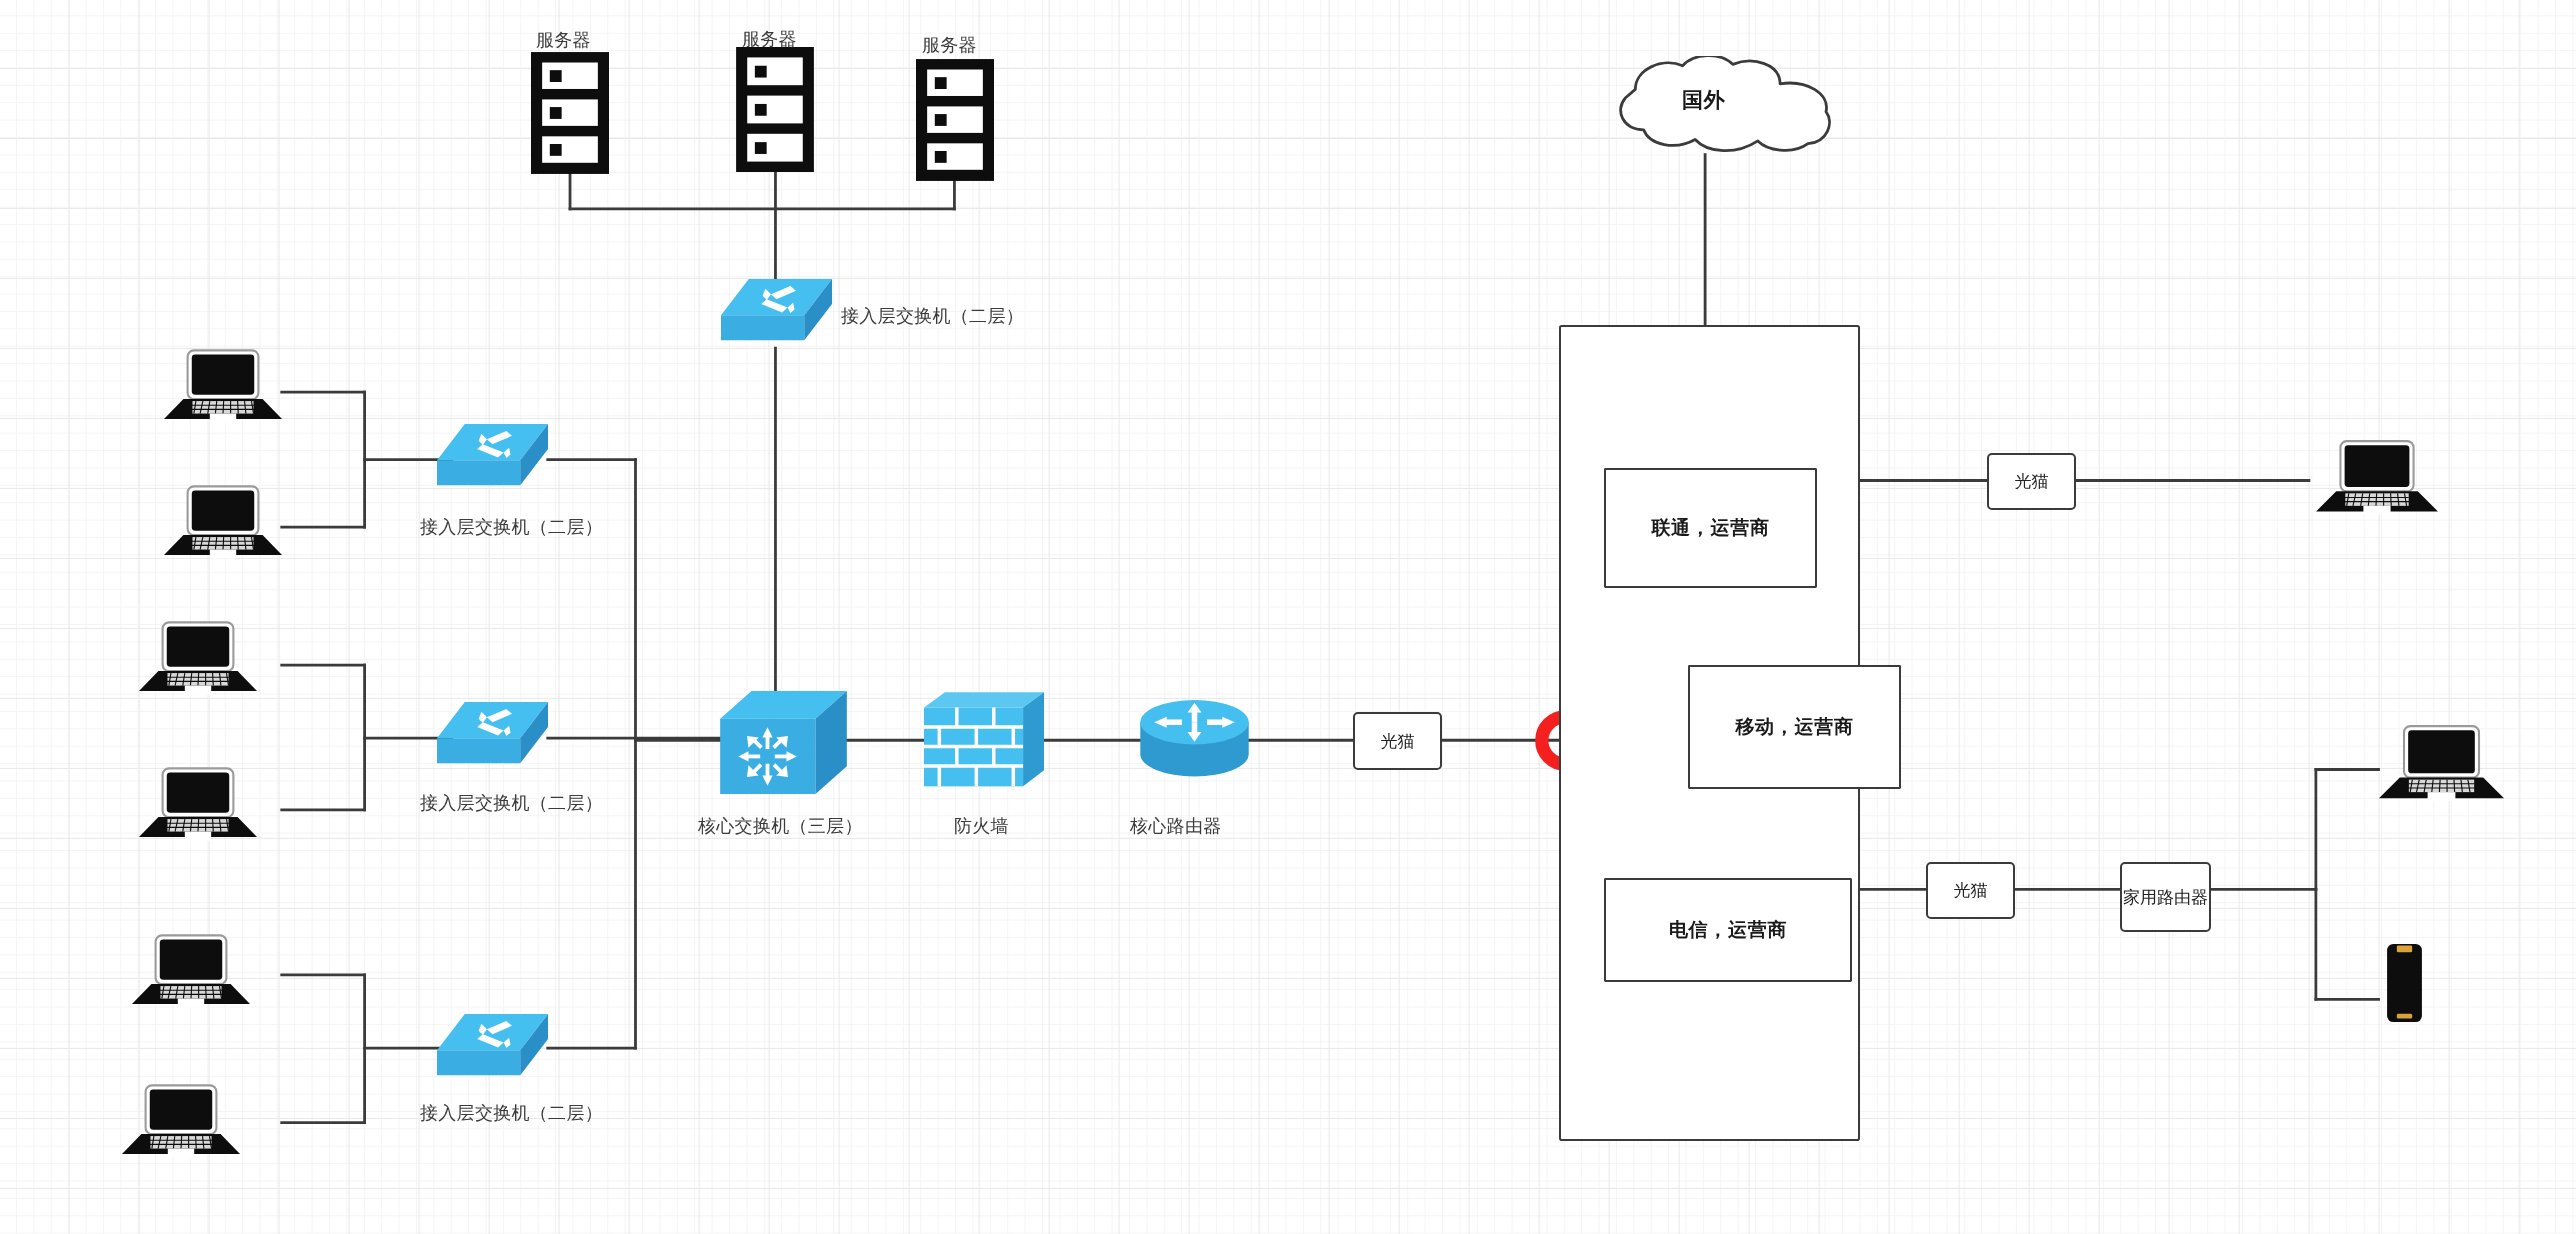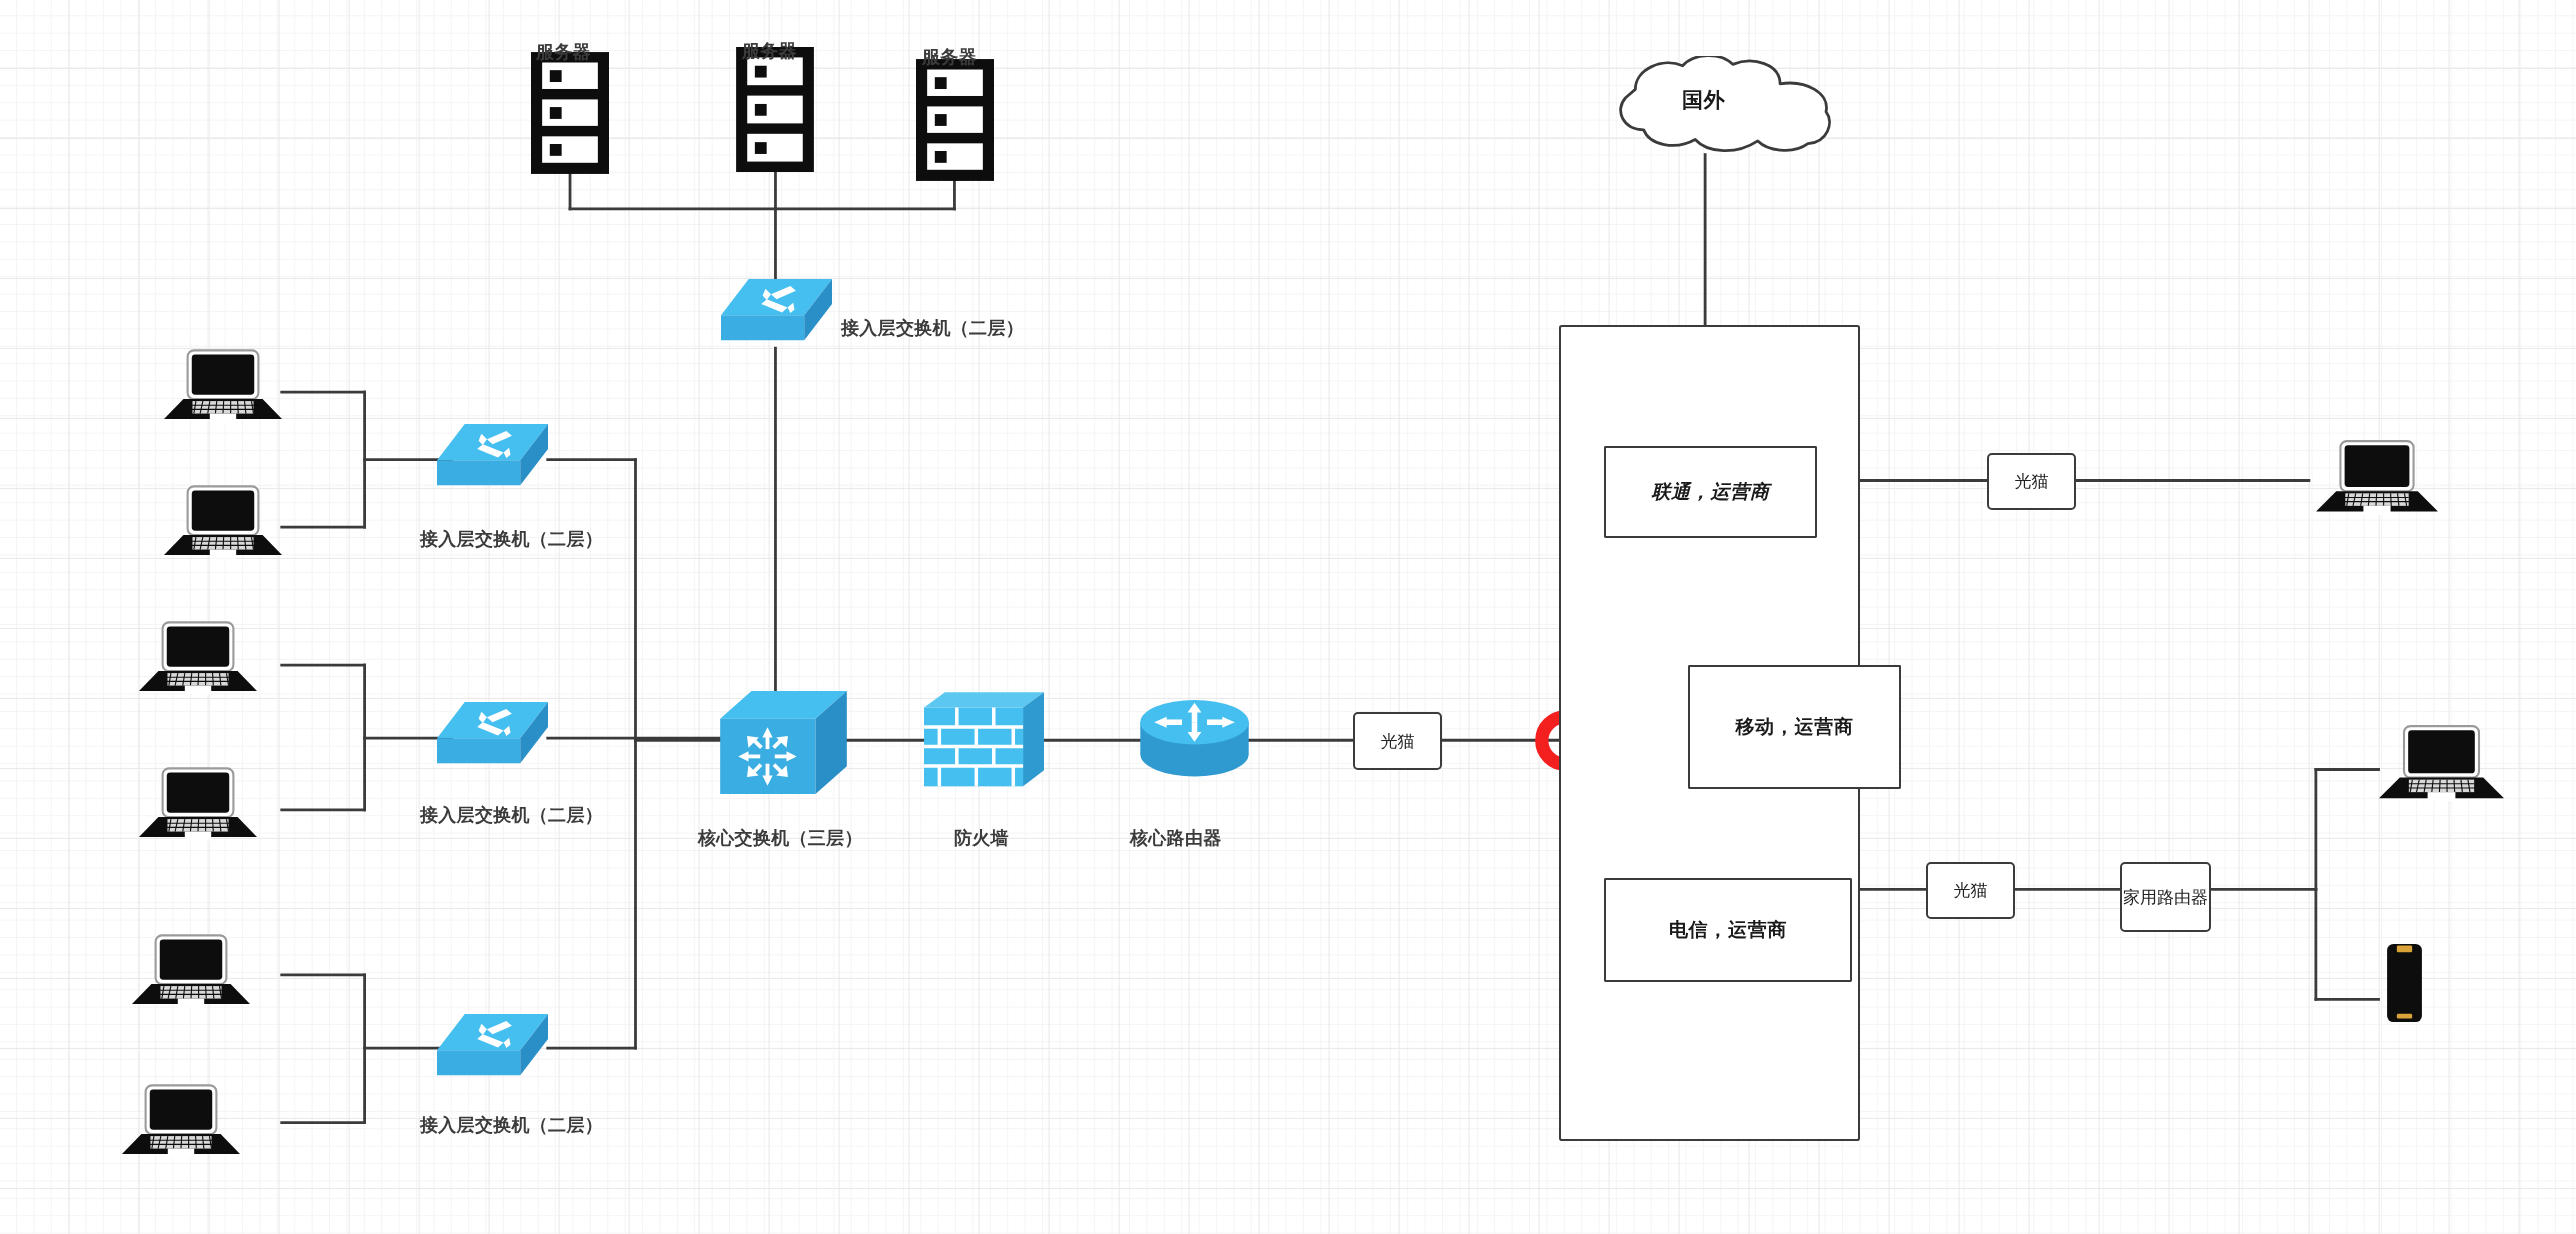--- a/index.html
+++ b/index.html
@@ -20,24 +20,23 @@
       linear-gradient(to bottom, #f4f4f4 0.7px, transparent 0.7px);
     background-size:70px 70px,70px 70px,17.4px 17.4px,17.4px 17.4px;
     background-position:-1.4px -2.1px,-1.4px -2.1px,-1.4px -2.1px,-1.4px -2.1px;
   }
   .svglayer{position:absolute;left:0;top:0;width:2576px;height:1234px;}
   .node{position:absolute;}
   .lbl{
     position:absolute;
     color:#3b3b3b;
     font-size:18px;
-    font-weight:700;
+    font-weight:400;
     white-space:nowrap;
     letter-spacing:0.3px;
-    margin-top:12px;
   }
   .boxnode{
     position:absolute;
     background:#fff;
     border:2.1px solid #3b3b3b;
     border-radius:4.9px;
     display:flex;align-items:center;justify-content:center;
     color:#222;
     font-size:17px;
     font-weight:400;
@@ -457,21 +456,21 @@
     <svg width="272" height="103" viewBox="0 0 390 148">
       <path d="M92,48 C92,18 132,2 160,14 C176,-4 214,-6 232,12 C262,0 300,12 300,40
                C338,34 372,54 366,80 C378,96 368,124 340,126 C318,142 282,136 268,122
                C238,142 196,140 178,120 C150,136 112,128 104,106 C74,106 62,78 78,60 Z" fill="#ffffff" stroke="#3b3b3b" stroke-width="4" stroke-linejoin="round"></path>
     </svg>
   </div>
   <div class="cloudlbl" style="left:1682px;top:86px;">国外</div>
 
   <div class="container-box" style="left:1559px;top:325px;width:301px;height:816px;"></div>
 
-  <div class="opbox" style="left:1604px;top:446px;width:213px;height:92px;font-style:italic;">联通，运营商</div>
+  <div class="opbox" style="left:1604px;top:468px;width:213px;height:120px;">联通，运营商</div>
   <div class="opbox" style="left:1688px;top:665px;width:213px;height:124px;">移动，运营商</div>
   <div class="opbox" style="left:1604px;top:878px;width:248px;height:104px;">电信，运营商</div>
 
   <div class="boxnode" style="left:1987px;top:453px;width:89px;height:57px;">光猫</div>
 
   <div class="node" style="left:2316px;top:439px;width:122px;height:78px;">
     <svg width="122" height="78" viewBox="0 0 175 112">
       <rect x="35" y="3" width="105" height="72" rx="9" fill="#ffffff" stroke="#9a9a9a" stroke-width="3"></rect>
       <rect x="41" y="9" width="93" height="60" rx="5" fill="#0d0d0d"></rect>
       <polygon points="29,75 146,75 175,104 0,104" fill="#0d0d0d"></polygon>

